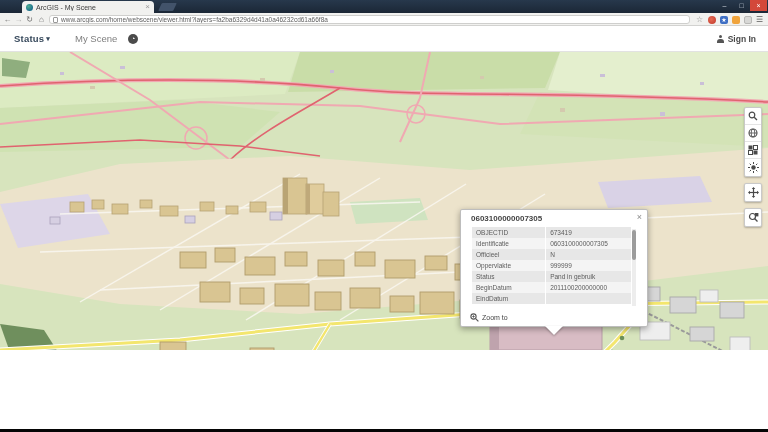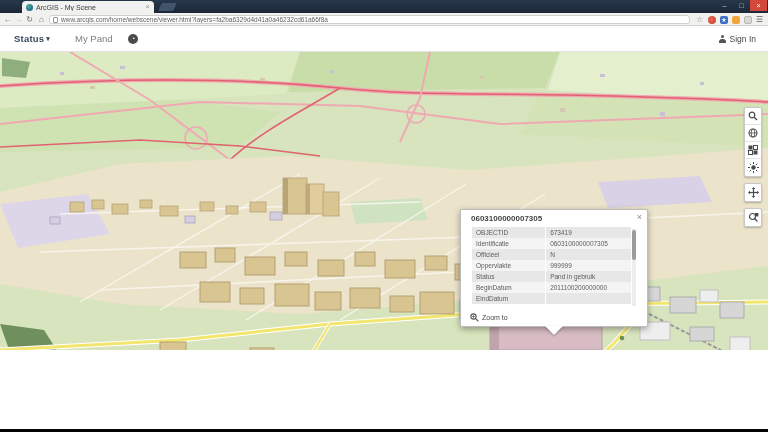--- a/index.html
+++ b/index.html
@@ -30,21 +30,21 @@
   .ext-orange { background:#f0a43c; }
   .ext-gray { background:#d8d8d6; border:1px solid #b8b8b6; }
   .menu-ico { font-size:8px; line-height:8px; color:#5a5a5a; background:none; }
 
   
   .appheader { position:absolute; left:0; top:26px; width:768px; height:26px; background:#fff; border-bottom:1px solid #e2e2e2; }
   .brand { position:absolute; left:14px; top:7px; font-size:9.5px; color:#37495c; font-weight:bold; letter-spacing:.2px; }
   .brand-caret { font-size:7px; color:#37495c; margin-left:2px; vertical-align:1px; }
   .scene-title { position:absolute; left:75px; top:7px; font-size:9.5px; color:#7e7e7e; }
   .scene-info { position:absolute; left:128px; top:8px; width:10px; height:10px; border-radius:50%; background:#4b4b4b; color:#fff; font-size:7px; line-height:10px; text-align:center; }
-  .signin { position:absolute; right:12px; top:8px; font-size:8.5px; color:#4a4a4a; display:flex; align-items:center; gap:3px; }
+  .signin { position:absolute; right:12px; top:8px; font-size:8.5px; color:#4a4a4a; display:flex; align-items:center; gap:3px;font-weight:bold; }
   .person-ico { width:8px; height:8px; position:relative; }
   .person-ico:before { content:""; position:absolute; left:2.5px; top:0; width:3px; height:3px; border-radius:50%; background:#555; }
   .person-ico:after { content:""; position:absolute; left:0.5px; top:3.5px; width:7px; height:4px; border-radius:3px 3px 0 0; background:#555; }
 
   
   .mapwrap { position:absolute; left:0; top:52px; width:768px; height:298px; overflow:hidden; background:#b91c1c; }
   .bottombar { position:absolute; left:0; top:429px; width:768px; height:3px; background:#050505; }
 
   
   .maptools { position:absolute; right:6px; top:55px; width:18px; }
@@ -99,21 +99,21 @@
     <span class="ext ext-star" style="right:64px">☆</span>
     <span class="ext ext-red" style="right:52px"></span>
     <span class="ext ext-blue" style="right:40px">★</span>
     <span class="ext ext-orange" style="right:28px"></span>
     <span class="ext ext-gray" style="right:16px"></span>
     <span class="ext menu-ico" style="right:4px">☰</span>
   </div>
 
   <div class="appheader">
     <span class="brand"><span>Status</span><span class="brand-caret">▾</span></span>
-    <span class="scene-title">My Pand</span>
+    <span class="scene-title">My Scene</span>
     <span class="scene-info">◔</span>
     <span class="signin">
       <span class="person-ico"></span>
       <span>Sign In</span>
     </span>
   </div>
 
   <div class="mapwrap">
     <svg width="768" height="377" viewBox="0 0 768 377">
 

